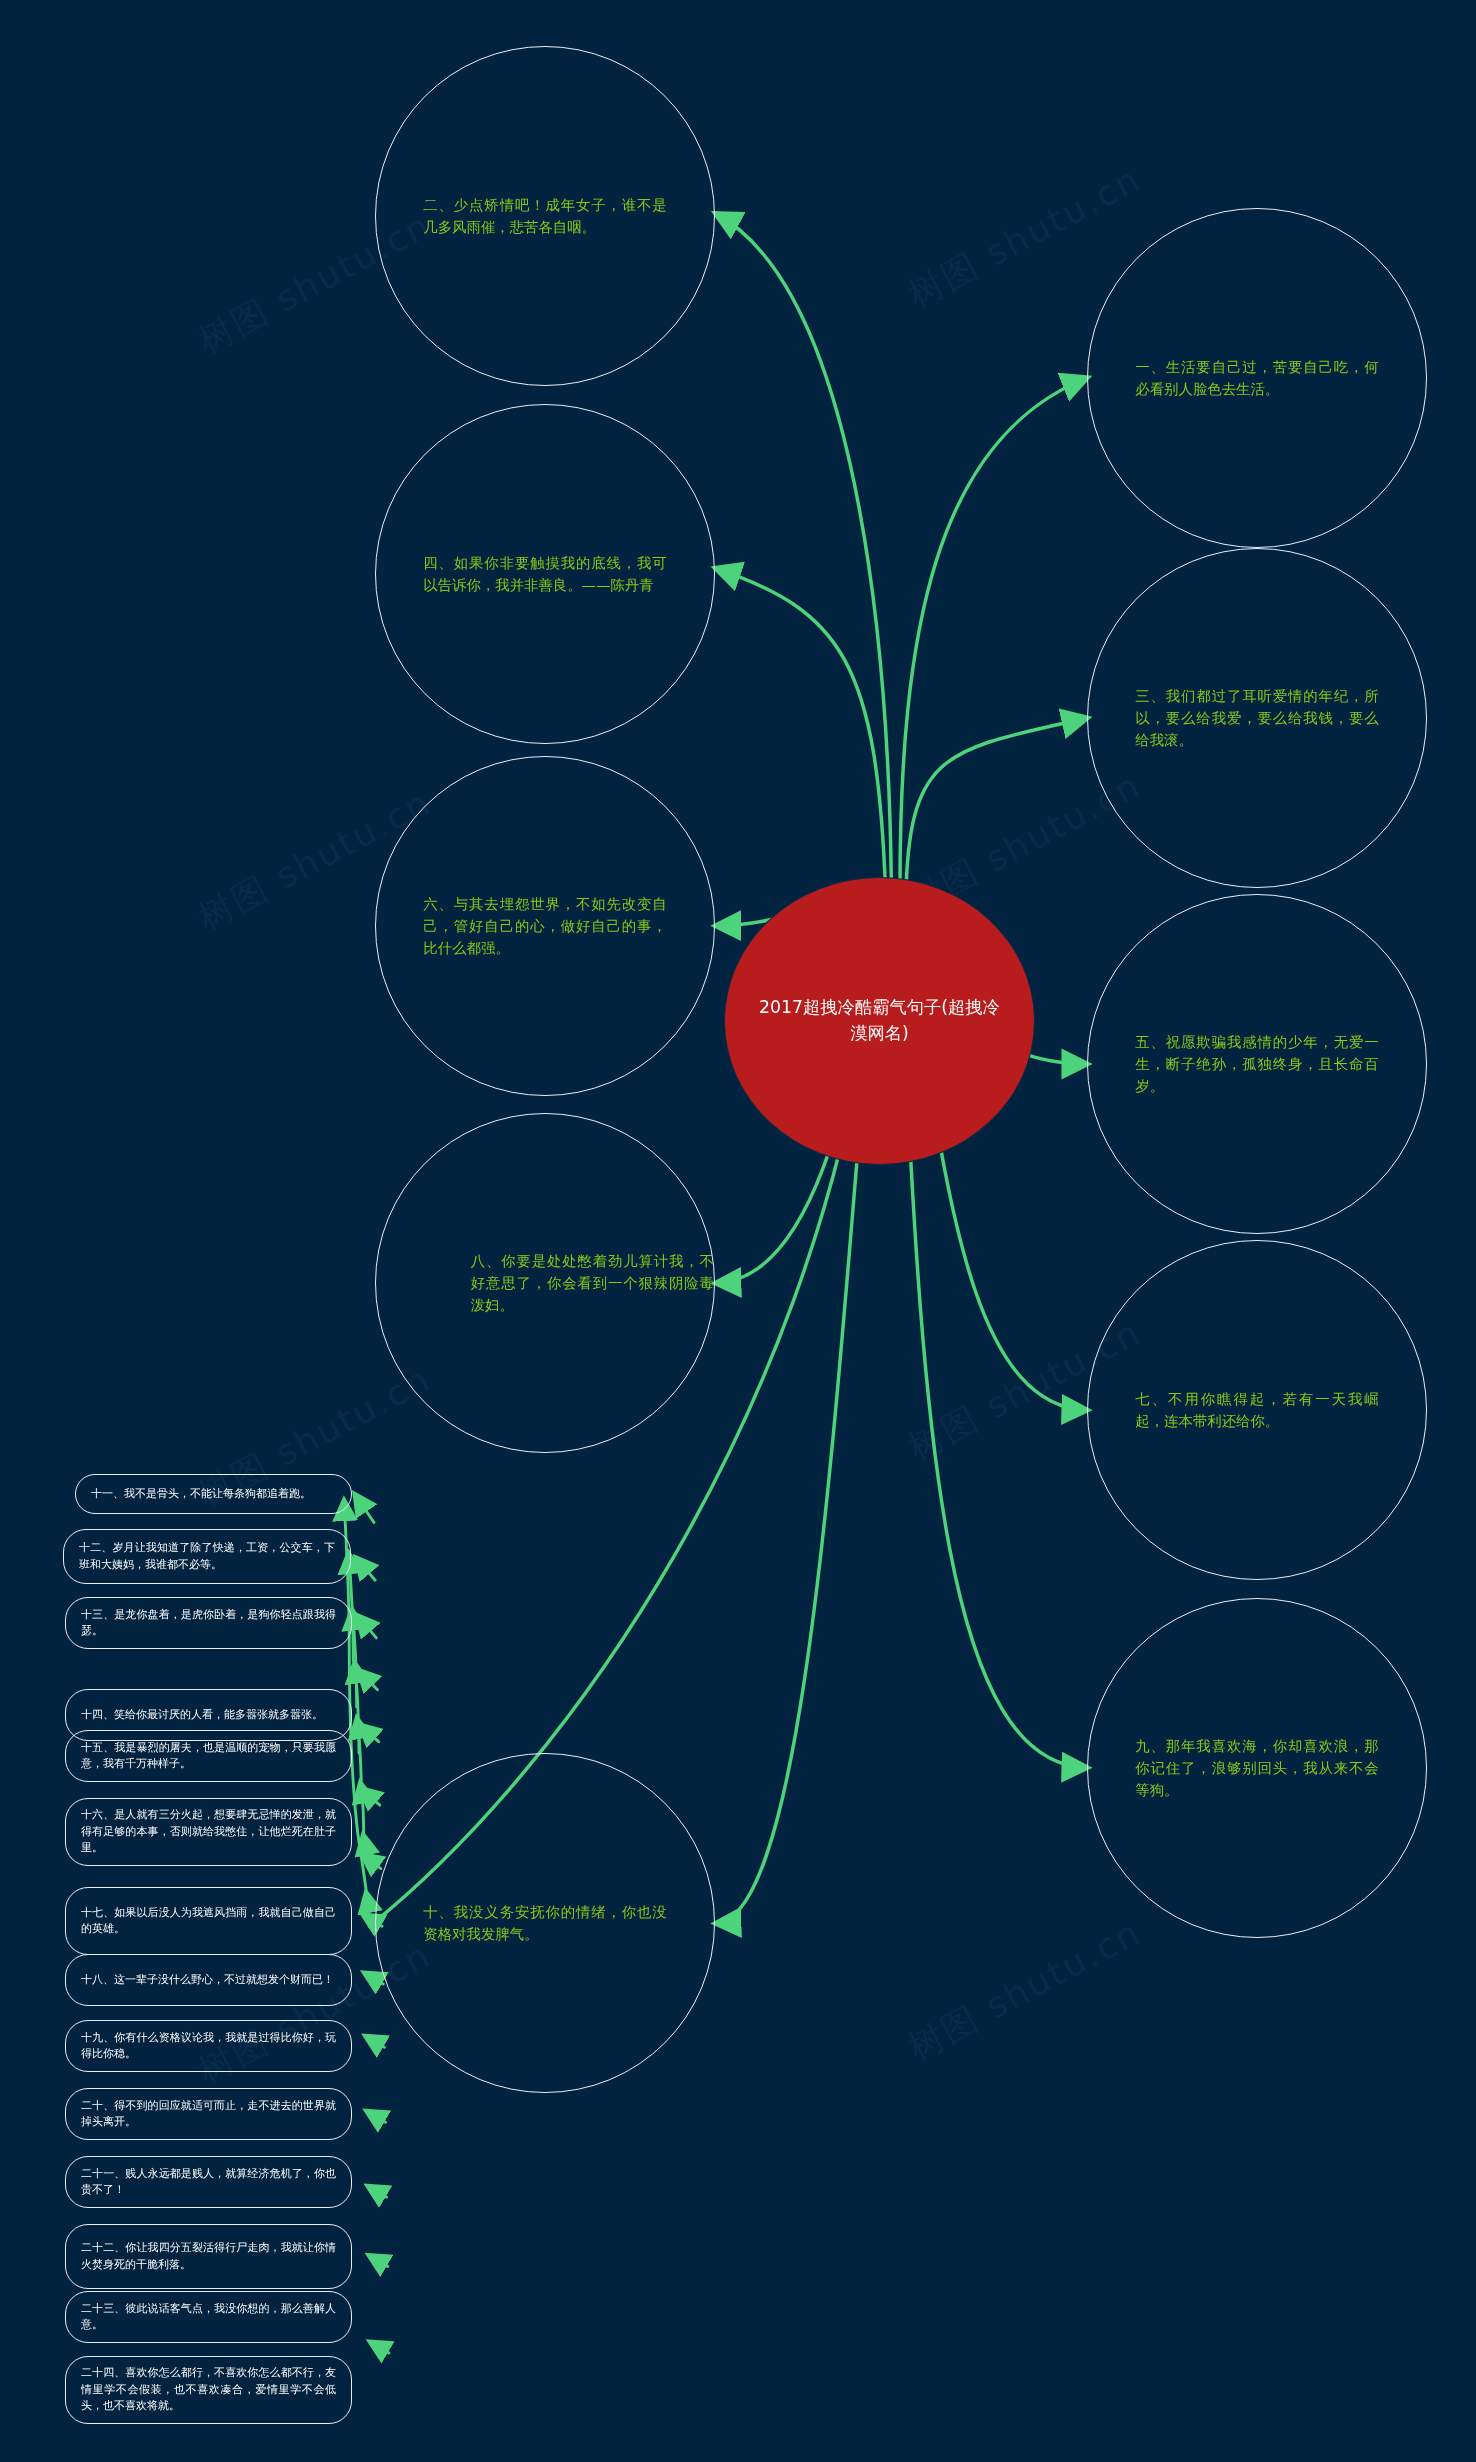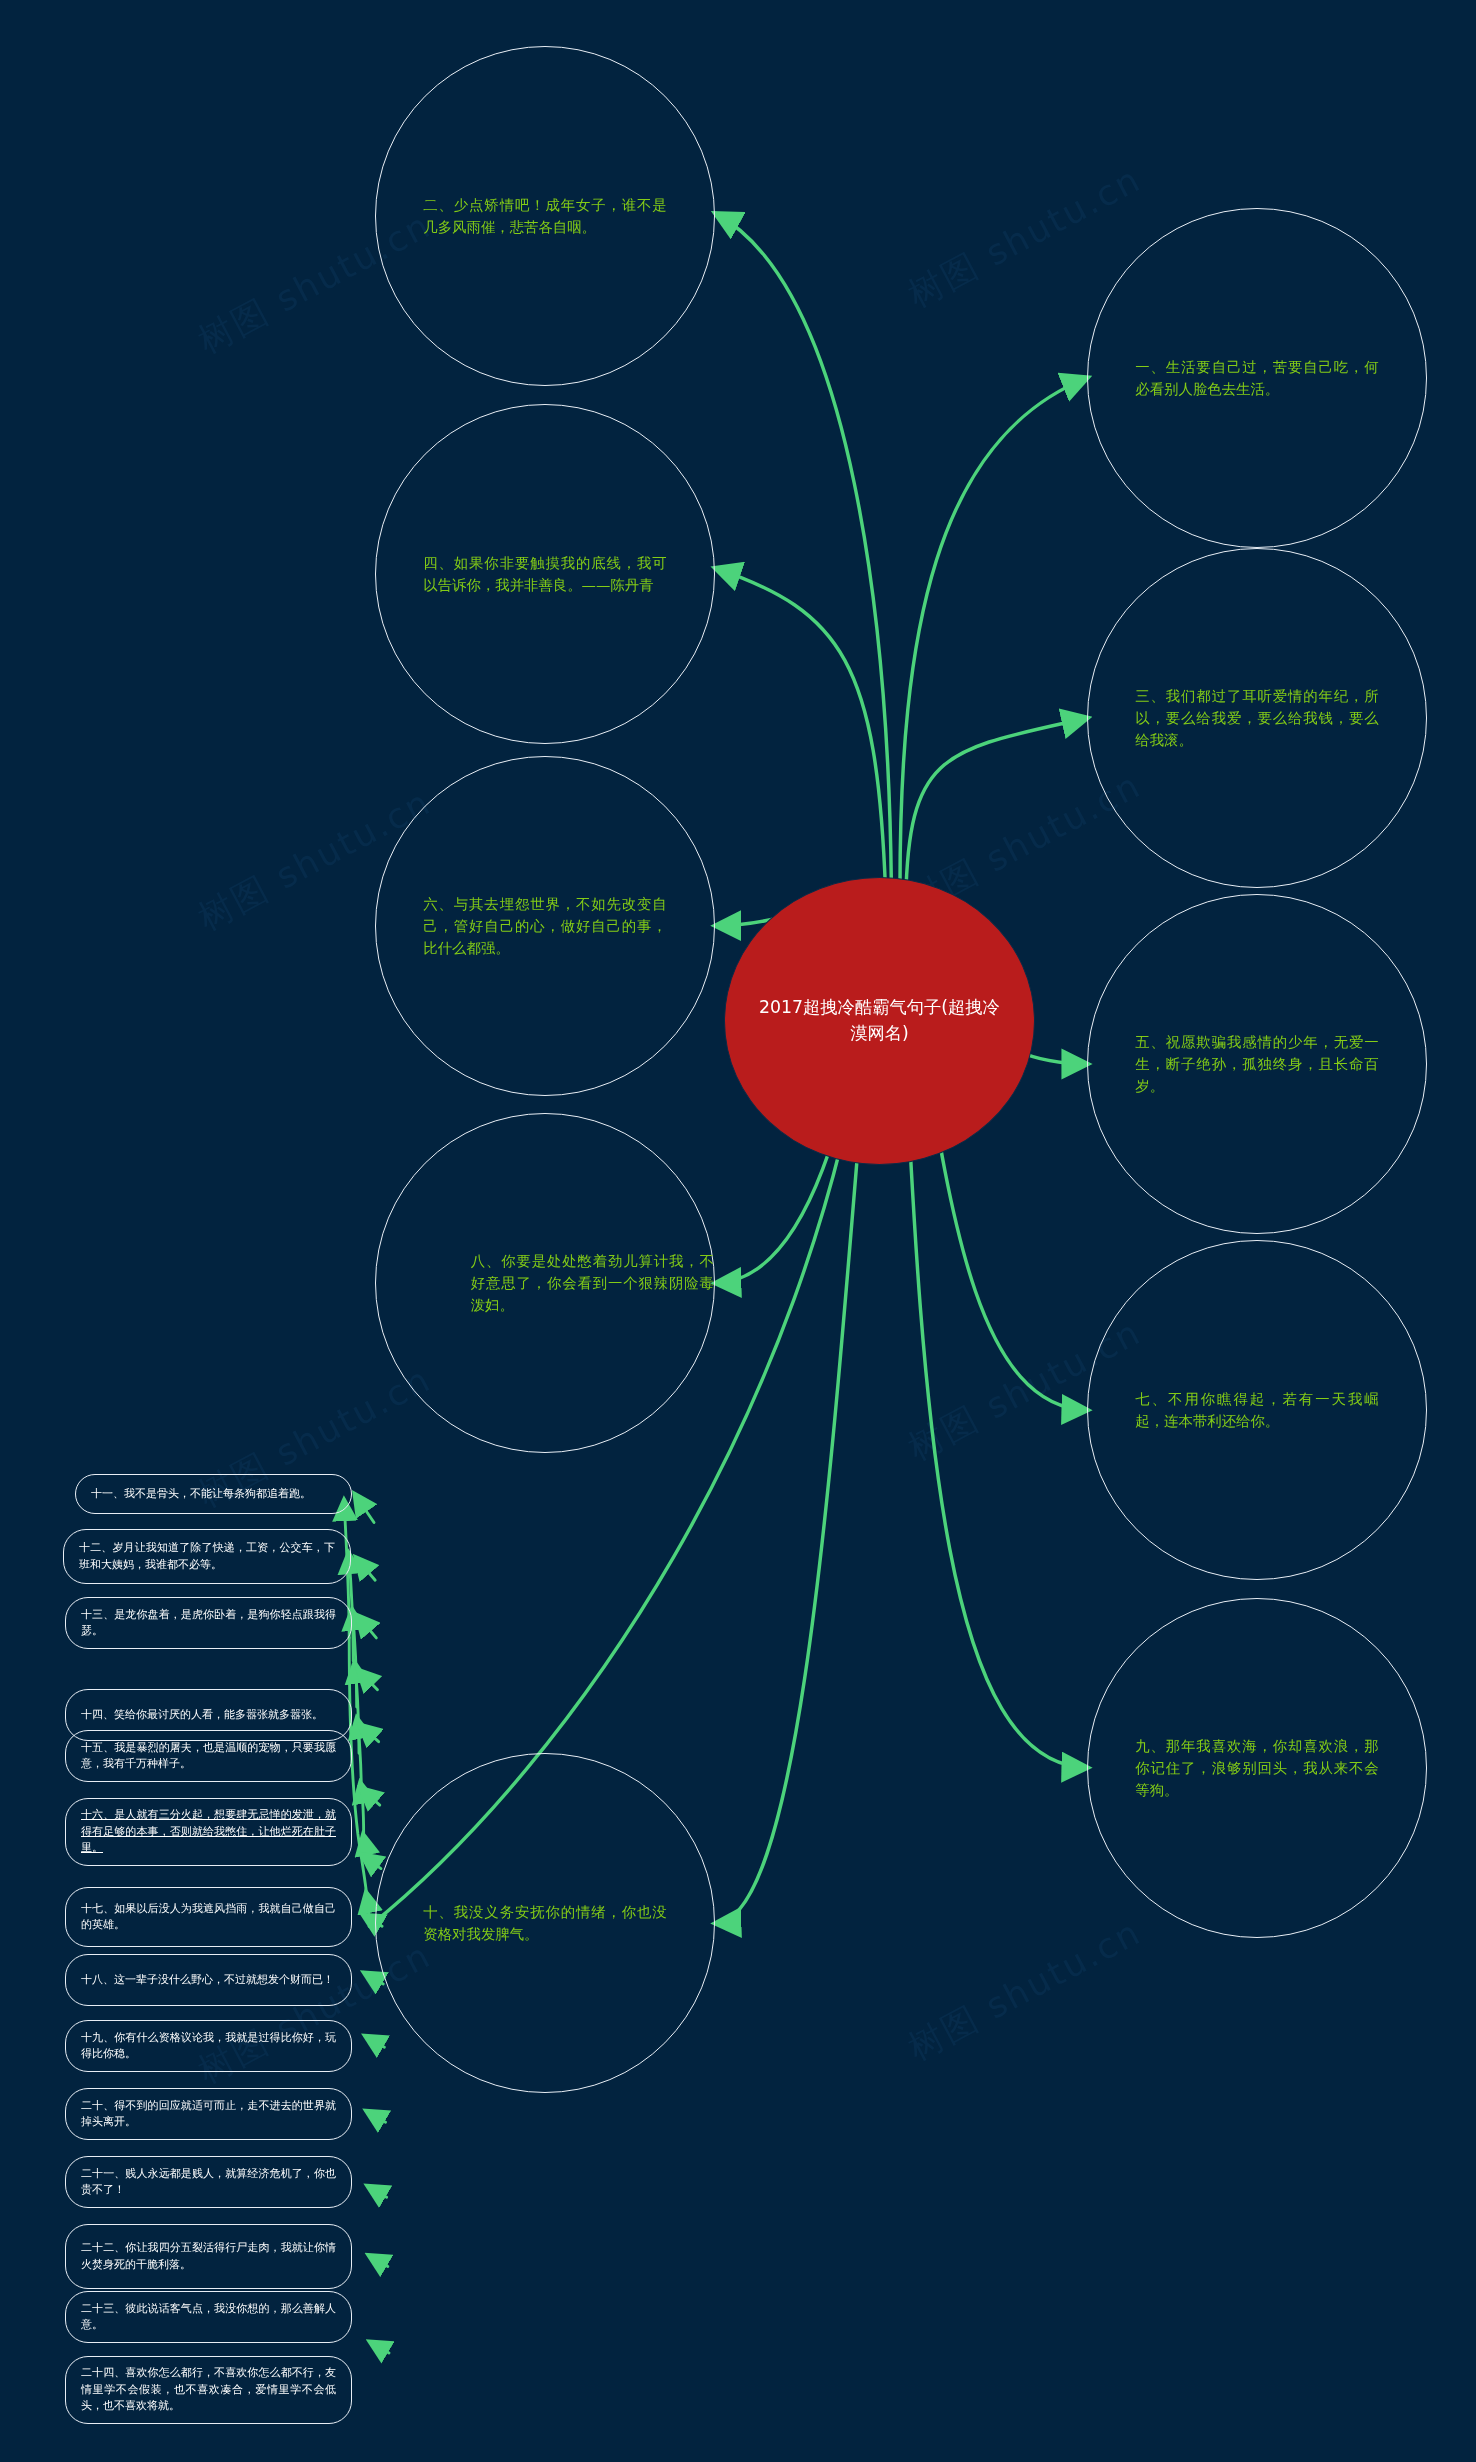--- a/index.html
+++ b/index.html
@@ -181,25 +181,25 @@
   </div>
 
   <div class="pill-node" style="left:65px;top:1656px;width:287px;height:52px;margin-top:33px;">
     <div class="txt">十四、笑给你最讨厌的人看，能多嚣张就多嚣张。</div>
   </div>
 
   <div class="pill-node" style="left:65px;top:1730px;width:287px;height:52px;">
     <div class="txt">十五、我是暴烈的屠夫，也是温顺的宠物，只要我愿意，我有千万种样子。</div>
   </div>
 
-  <div class="pill-node" style="left:65px;top:1798px;width:287px;height:68px;text-decoration:underline;">
+  <div class="pill-node" style="left:65px;top:1798px;width:287px;height:68px;">
     <div class="txt">十六、是人就有三分火起，想要肆无忌惮的发泄，就得有足够的本事，否则就给我憋住，让他烂死在肚子里。</div>
   </div>
 
-  <div class="pill-node" style="left:65px;top:1887px;width:287px;height:60px;">
+  <div class="pill-node" style="left:65px;top:1887px;width:287px;height:68px;">
     <div class="txt">十七、如果以后没人为我遮风挡雨，我就自己做自己的英雄。</div>
   </div>
 
   <div class="pill-node" style="left:65px;top:1954px;width:287px;height:52px;">
     <div class="txt">十八、这一辈子没什么野心，不过就想发个财而已！</div>
   </div>
 
   <div class="pill-node" style="left:65px;top:2020px;width:287px;height:52px;">
     <div class="txt">十九、你有什么资格议论我，我就是过得比你好，玩得比你稳。</div>
   </div>

